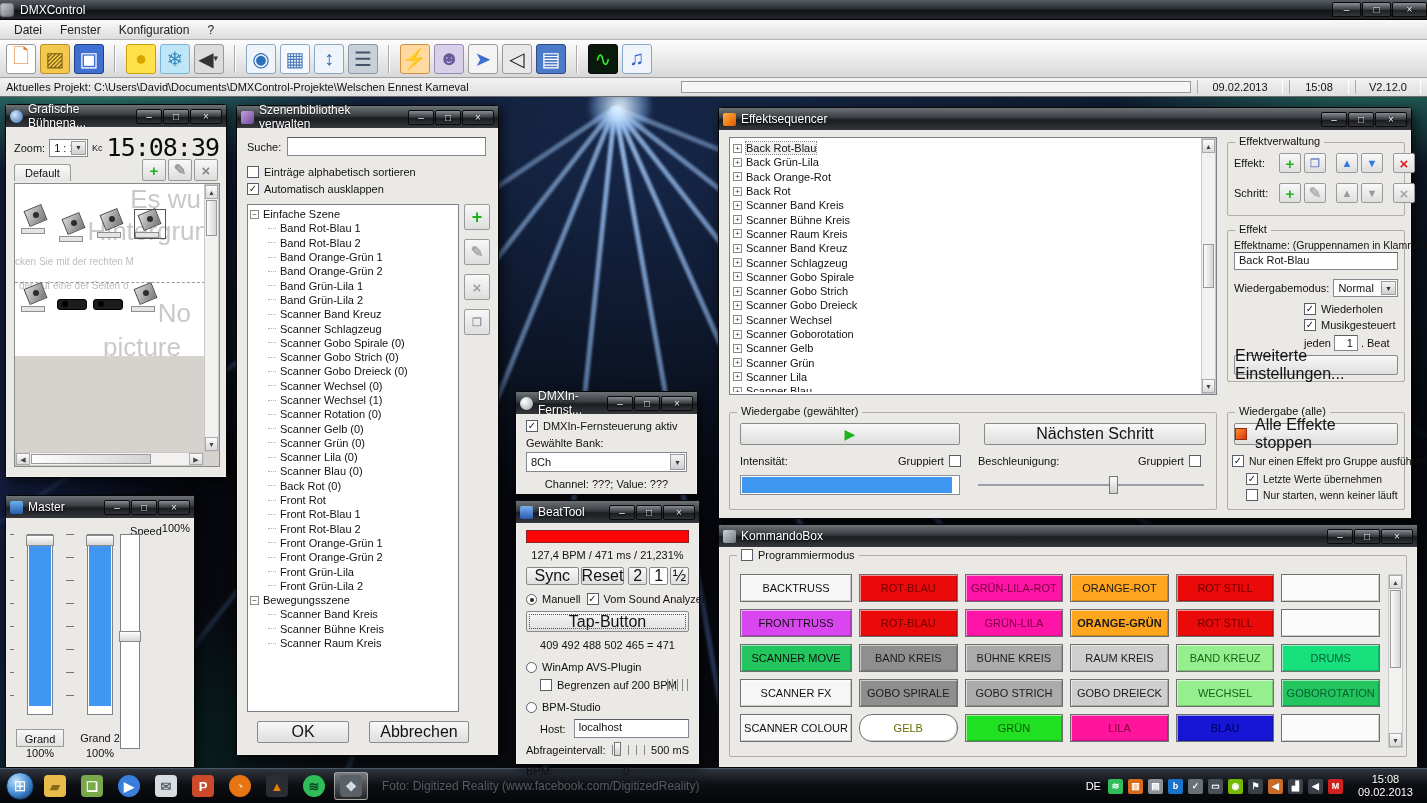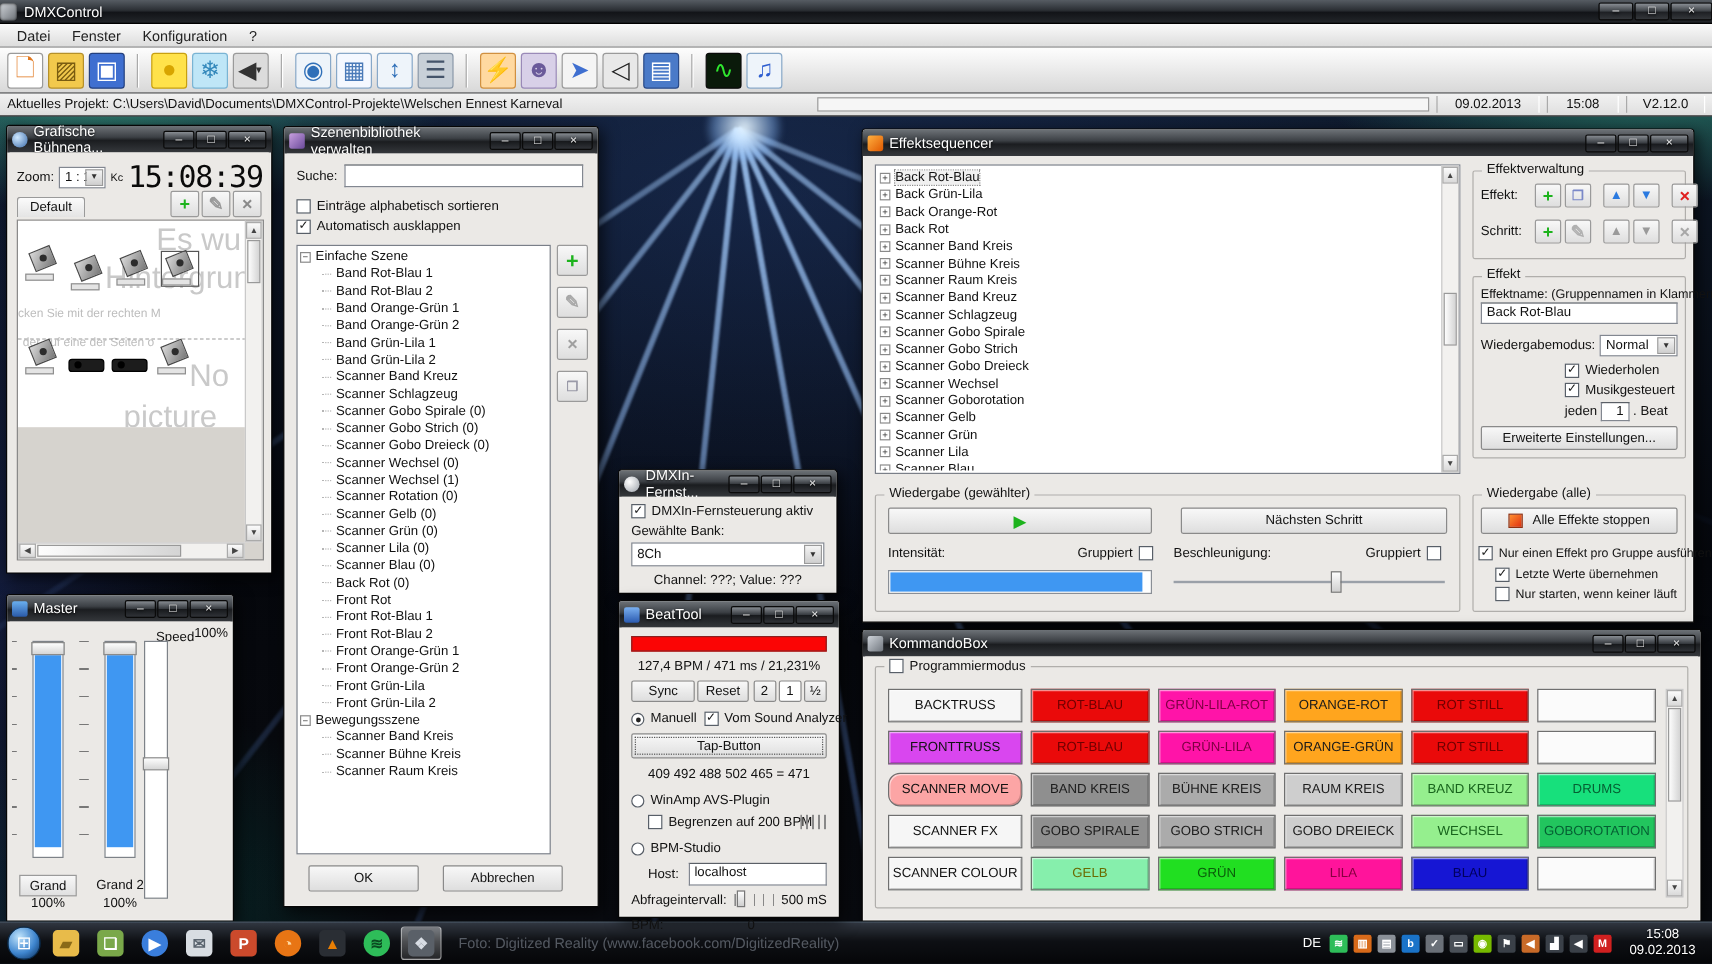--- a/index.html
+++ b/index.html
@@ -41,21 +41,21 @@
   .win{position:absolute;background:#ebe9e6;border:1px solid #060606;border-radius:3px 3px 0 0;
     box-shadow:0 0 0 1px rgba(255,255,255,.28) inset,3px 4px 12px rgba(0,0,0,.65)}
   .tbarw{height:22px;background:linear-gradient(180deg,#6d7277 0%,#3c4045 42%,#1b1d20 55%,#35383c);
     border-radius:2px 2px 0 0;display:flex;align-items:center;gap:5px;padding:0 4px;color:#fff;font-size:12px;text-shadow:0 1px 2px #000}
   .wicon{width:13px;height:13px;border-radius:50%;flex:none}
   .wbody{position:absolute;left:2px;right:2px;top:22px;bottom:2px;background:#ebe9e6}
   .winbtn{width:26px;height:15px;border:1px solid #0a0a0a;border-radius:2px;background:linear-gradient(180deg,#888d93,#34383d 50%,#17191c 52%,#303338);color:#eee;font-size:10px;line-height:13px;text-align:center}
   .winbtn.close{width:32px}
   .group{position:absolute;border:1px solid #b0aeab;border-radius:2px}
   .group>.legend{position:absolute;top:-8px;left:7px;background:#ebe9e6;padding:0 4px;font-size:11px;white-space:nowrap}
-  .btn{background:linear-gradient(180deg,#f8f8f8,#dedede);border:1px solid #8a8a8a;border-radius:2px;font-size:11px;display:flex;align-items:center;justify-content:center;color:#111}
+  .btn{background:linear-gradient(180deg,#f8f8f8,#dedede);border:1px solid #8a8a8a;border-radius:2px;font-size:16px;display:flex;align-items:center;justify-content:center;color:#111}
   .input{background:#fff;border:1px solid #828790;border-top-color:#5a5f66;padding:1px 4px;font-size:11px;overflow:hidden;white-space:nowrap}
   .select{background:#fff;border:1px solid #828790;display:flex;align-items:center;font-size:11px;padding-left:4px;position:relative}
   .select .arr{position:absolute;right:1px;top:1px;bottom:1px;width:15px;background:linear-gradient(180deg,#f4f4f4,#cfcfcf);border:1px solid #9a9a9a;font-size:7px;display:flex;align-items:center;justify-content:center;color:#333}
   .cb,.radio{display:flex;align-items:center;gap:5px;font-size:11px;white-space:nowrap}
   .cb .box{width:12px;height:12px;flex:none;background:#fff;border:1px solid #585f68;font-size:10px;line-height:10px;text-align:center;color:#1a1a1a}
   .radio .dot{width:11px;height:11px;flex:none;background:#fff;border:1px solid #585f68;border-radius:50%;position:relative}
   .radio.sel .dot::after{content:"";position:absolute;left:3px;top:3px;width:4px;height:4px;border-radius:50%;background:#222}
   .vscroll{position:absolute;width:15px;background:#f2f1ef;border:1px solid #c9c9c9;display:flex;flex-direction:column}
   .sarr{height:14px;background:linear-gradient(180deg,#fbfbfb,#d9d9d9);border:1px solid #aaa;font-size:7px;color:#444;text-align:center;line-height:13px}
   .sthumb{background:linear-gradient(90deg,#fdfdfd,#d4d4d4);border:1px solid #999;margin:1px}
@@ -758,37 +758,37 @@
         <div id="kbx-grid" style="position:absolute;left:10px;top:18px;right:26px;bottom:8px;display:grid;grid-template-columns:112px repeat(5,1fr);grid-auto-rows:28px;gap:7px">
             <div class="kbtn" style="background: rgb(246, 246, 246); color: rgb(17, 17, 17);">BACKTRUSS</div>
             <div class="kbtn" style="background: rgb(234, 10, 10); color: rgb(110, 0, 0);">ROT-BLAU</div>
             <div class="kbtn" style="background: rgb(255, 20, 168); color: rgb(124, 0, 64);">GRÜN-LILA-ROT</div>
             <div class="kbtn" style="background: rgb(255, 165, 30); color: rgb(26, 26, 26);">ORANGE-ROT</div>
             <div class="kbtn" style="background: rgb(234, 10, 10); color: rgb(110, 0, 0);">ROT STILL</div>
             <div class="kbtn" style="background: rgb(251, 251, 251); color: rgb(17, 17, 17);"></div>
             <div class="kbtn" style="background: #d946ef; color: rgb(17, 17, 17);">FRONTTRUSS</div>
             <div class="kbtn" style="background: rgb(234, 10, 10); color: rgb(110, 0, 0);">ROT-BLAU</div>
             <div class="kbtn" style="background: rgb(255, 20, 168); color: rgb(124, 0, 64);">GRÜN-LILA</div>
-            <div class="kbtn" style="background: rgb(255, 165, 30); color: rgb(26, 26, 26);">ORANGE-GRÜN</div>
+            <div class="kbtn" style="background: rgb(255, 165, 30); color: rgb(26, 26, 26); font-weight: bold;">ORANGE-GRÜN</div>
             <div class="kbtn" style="background: rgb(234, 10, 10); color: rgb(110, 0, 0);">ROT STILL</div>
             <div class="kbtn" style="background: rgb(251, 251, 251); color: rgb(17, 17, 17);"></div>
-            <div class="kbtn" style="background: #fca5a5; color: rgb(17, 17, 17); border-radius: 10px;">SCANNER MOVE</div>
+            <div class="kbtn" style="background: #22c55e; color: rgb(17, 17, 17);">SCANNER MOVE</div>
             <div class="kbtn" style="background: rgb(143, 143, 143); color: rgb(28, 28, 28);">BAND KREIS</div>
             <div class="kbtn" style="background: rgb(171, 171, 171); color: rgb(28, 28, 28);">BÜHNE KREIS</div>
             <div class="kbtn" style="background: rgb(206, 206, 206); color: rgb(28, 28, 28);">RAUM KREIS</div>
             <div class="kbtn" style="background: rgb(149, 239, 142); color: rgb(23, 100, 28);">BAND KREUZ</div>
             <div class="kbtn" style="background: rgb(23, 224, 124); color: rgb(5, 95, 51);">DRUMS</div>
             <div class="kbtn" style="background: rgb(246, 246, 246); color: rgb(17, 17, 17);">SCANNER FX</div>
             <div class="kbtn" style="background: rgb(143, 143, 143); color: rgb(28, 28, 28);">GOBO SPIRALE</div>
             <div class="kbtn" style="background: rgb(171, 171, 171); color: rgb(28, 28, 28);">GOBO STRICH</div>
             <div class="kbtn" style="background: rgb(206, 206, 206); color: rgb(28, 28, 28);">GOBO DREIECK</div>
             <div class="kbtn" style="background: rgb(149, 239, 142); color: rgb(23, 100, 28);">WECHSEL</div>
             <div class="kbtn" style="background: #22c55e; color: rgb(5, 95, 51);">GOBOROTATION</div>
             <div class="kbtn" style="background: rgb(246, 246, 246); color: rgb(17, 17, 17);">SCANNER COLOUR</div>
-            <div class="kbtn" style="background: #86efac; color: rgb(107, 107, 0);">GELB</div>
+            <div class="kbtn" style="background: #ffffff; color: rgb(107, 107, 0); border-radius: 13px;">GELB</div>
             <div class="kbtn" style="background: rgb(33, 223, 33); color: rgb(10, 92, 10);">GRÜN</div>
             <div class="kbtn" style="background: rgb(255, 20, 155); color: rgb(134, 0, 64);">LILA</div>
             <div class="kbtn" style="background: rgb(22, 22, 212); color: rgb(0, 0, 95);">BLAU</div>
             <div class="kbtn" style="background: rgb(251, 251, 251); color: rgb(17, 17, 17);"></div>
           </div>
         <div class="vscroll" style="right:3px;top:18px;bottom:8px">
           <div class="sarr">▲</div>
             <div class="sthumb" style="height:78px"></div>
             <div style="flex:1"></div>
             <div class="sarr">▼</div>

